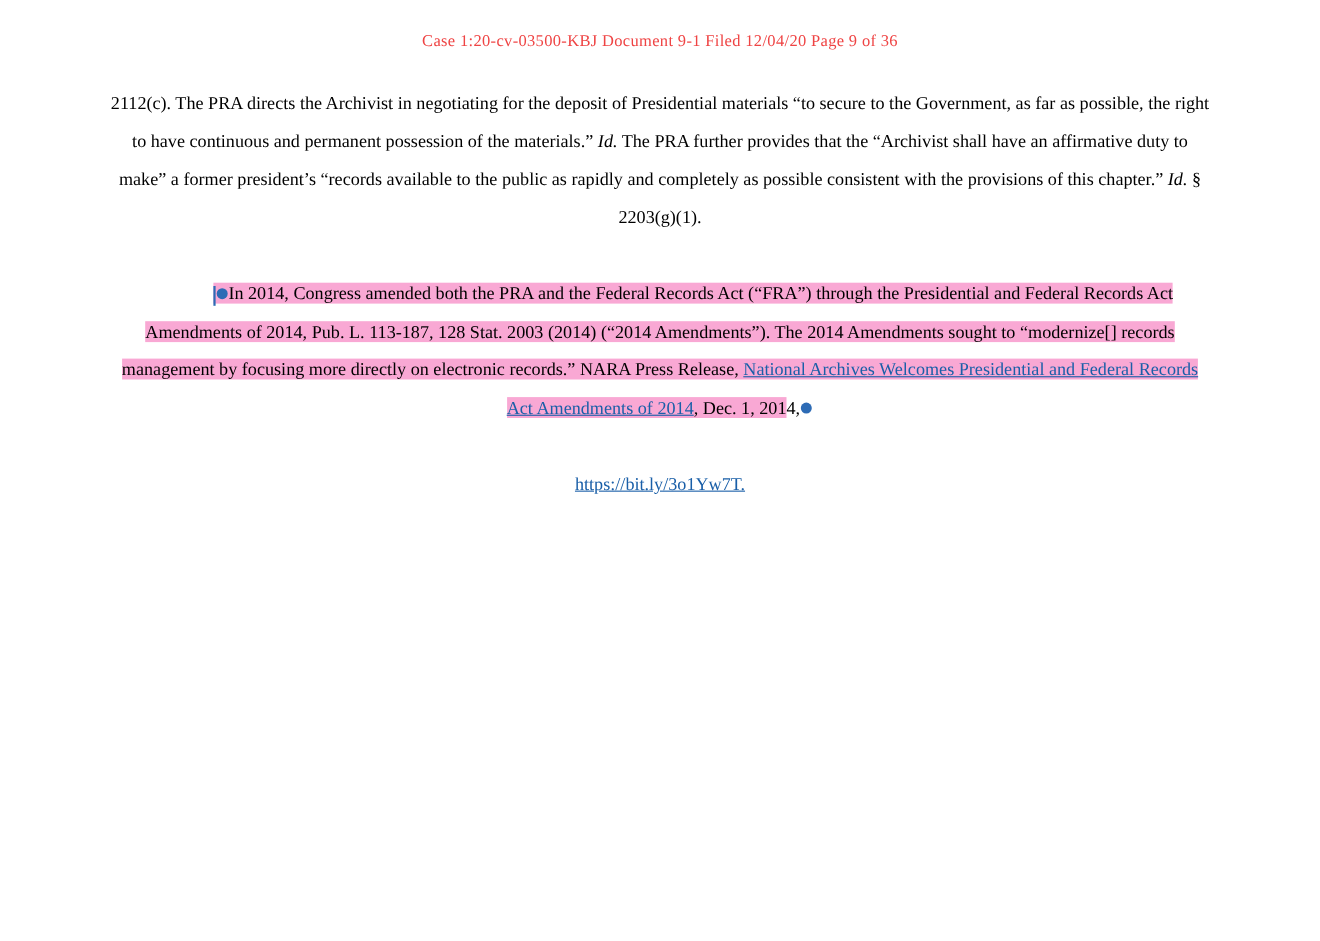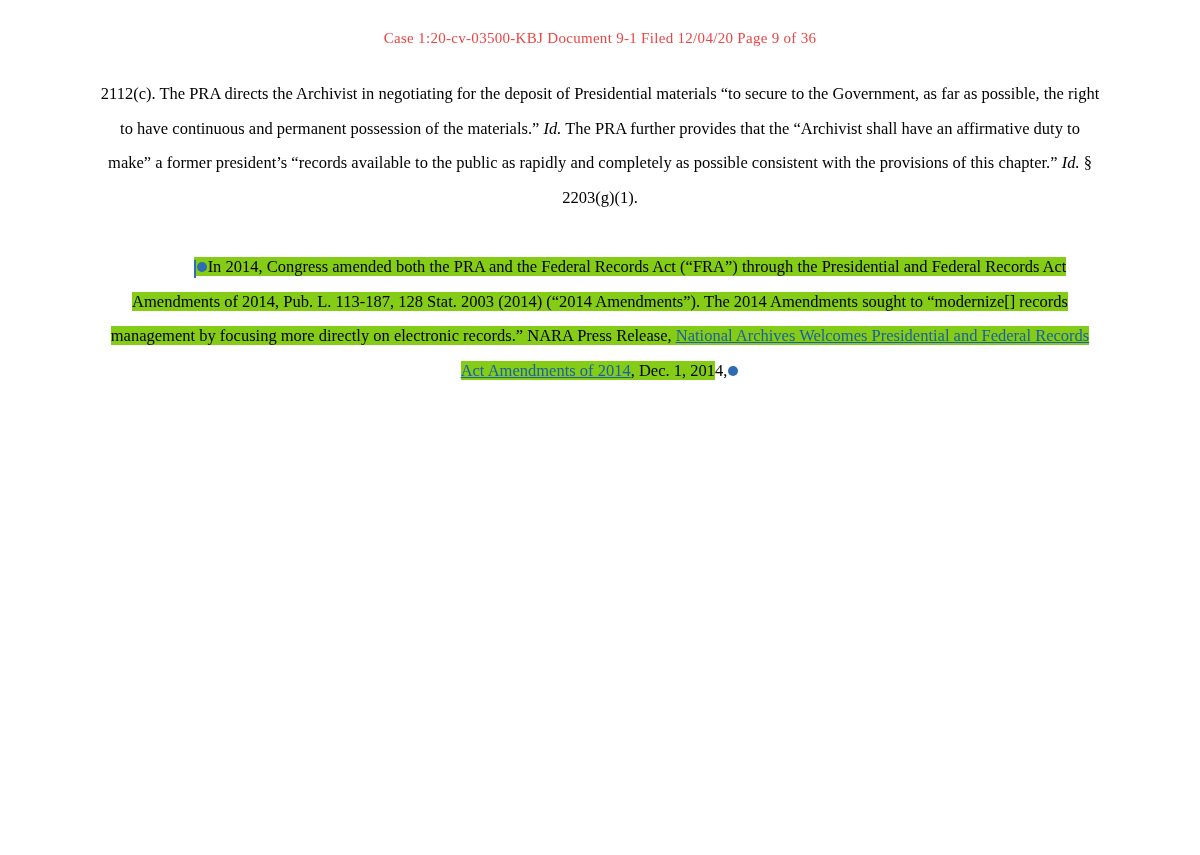--- a/index.html
+++ b/index.html
@@ -42,21 +42,21 @@
 
     .paragraph {
       margin-bottom: 0;
     }
 
     .indent {
       text-indent: 60px;
     }
 
     .highlighted {
-      background-color: #84cc16;
+      background-color: #f9a8d4;
     }
 
     .link-text {
       color: #1a5fa8;
       text-decoration: underline;
     }
 
     .cursor-dot {
       display: inline-block;
       width: 10px;
@@ -103,20 +103,23 @@
     <br>
 
     
     <div class="paragraph indent">
       <span class="highlighted"><span class="cursor-line"></span><span class="cursor-dot"></span>In 2014, Congress amended both the PRA and the Federal Records Act (“FRA”) through the Presidential and Federal Records Act Amendments of 2014, Pub. L. 113-187, 128 Stat. 2003 (2014) (“2014 Amendments”). The 2014 Amendments sought to “modernize[] records management by focusing more directly on electronic records.” NARA Press Release, <span class="link-text">National Archives Welcomes Presidential and Federal Records Act Amendments of 2014</span>, Dec. 1, 201</span>4,<span class="cursor-dot"></span>
     </div>
 
     <br>
 
     
+    <div class="paragraph">
+      <span class="link-text">https://bit.ly/3o1Yw7T.</span>
+    </div>
 
     <br>
 
     
 
   </div>
 
 </div>
 
 </body></html>

